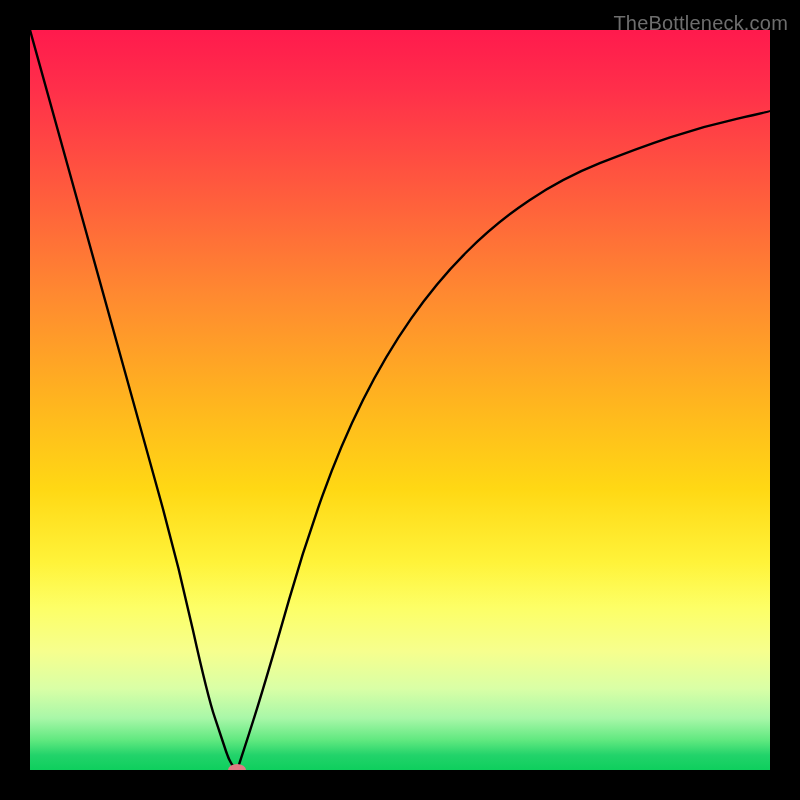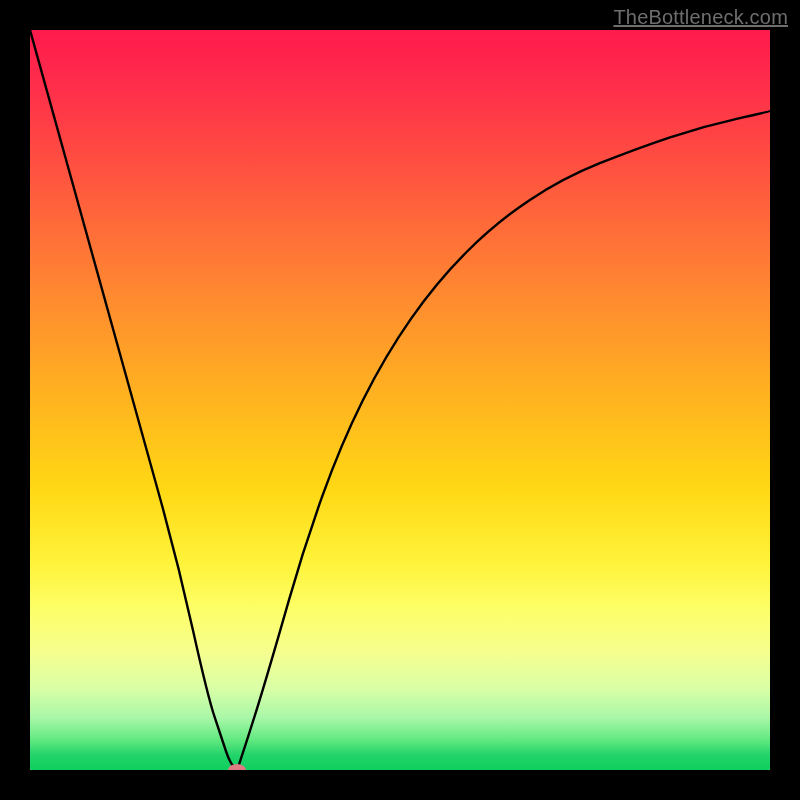--- a/index.html
+++ b/index.html
@@ -80,14 +80,14 @@
     <div class="gradient-bg"></div>
 
     <svg class="curve-svg" viewBox="0 0 740 740" preserveAspectRatio="none">
       <path d="M 0.00 0.00 Q 37.00 133.20 55.50 199.80 Q 74.00 266.40 92.50 333.00 Q 111.00 399.60 129.50 466.20 Q 148.00 532.80 162.80 599.40 Q 177.60 666.00 185.00 688.20 Q 192.40 710.40 196.10 721.50 Q 199.80 732.60 203.50 736.30 T 207.20 740.00" fill="none" stroke="#000" stroke-width="2.4" stroke-linecap="round"></path>
       <path d="M 207.20 740.00 Q 222.00 695.60 233.10 658.60 Q 244.20 621.60 259.00 569.80 Q 273.80 518.00 292.30 466.20 Q 310.80 414.40 333.00 370.00 Q 355.20 325.60 381.10 288.60 Q 407.00 251.60 436.60 222.00 Q 466.20 192.40 499.50 170.20 Q 532.80 148.00 569.80 133.20 Q 606.80 118.40 640.10 107.30 Q 673.40 96.20 706.70 88.80 T 740.00 81.40" fill="none" stroke="#000" stroke-width="2.4" stroke-linecap="round"></path>
     </svg>
 
     <div class="minpoint" style="left: 207.2px; top: 740px;"></div>
   </div>
 
-  <div class="watermark" style="top:6px; right:12px;text-decoration:underline;">TheBottleneck.com</div>
+  <div class="watermark" style="top:12px; right:12px;">TheBottleneck.com</div>
 </div>
 
 </body></html>

